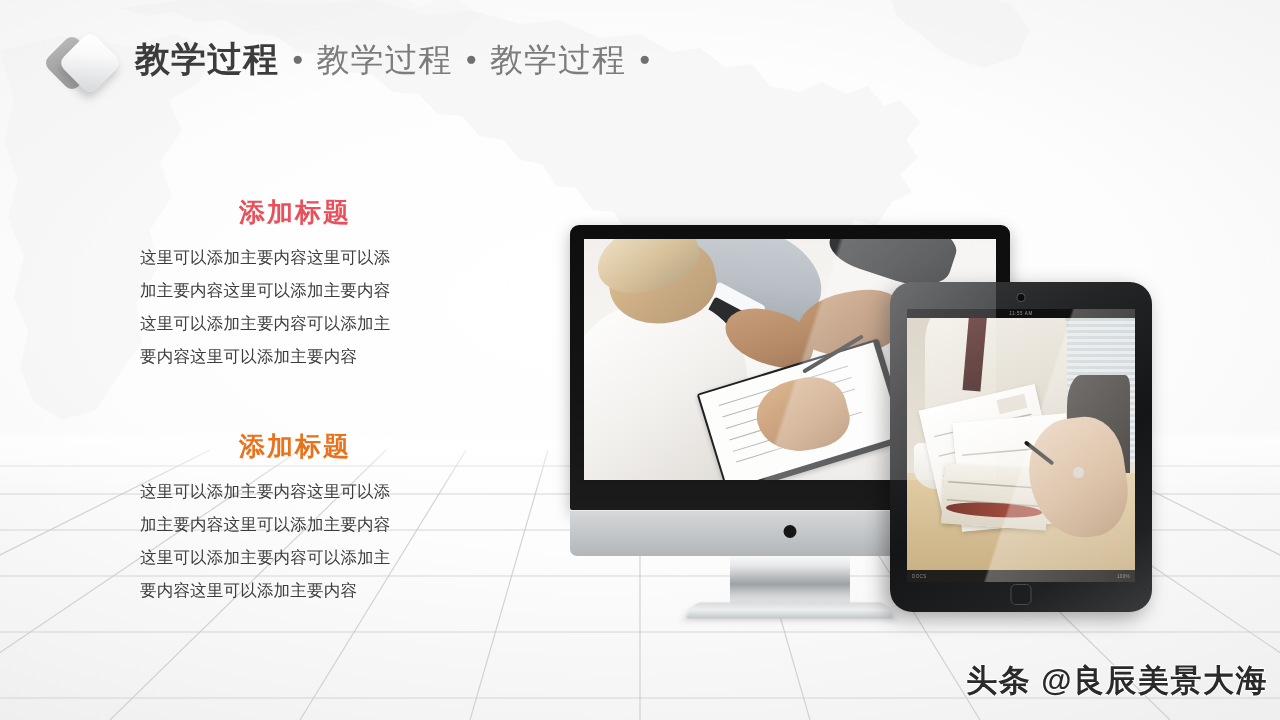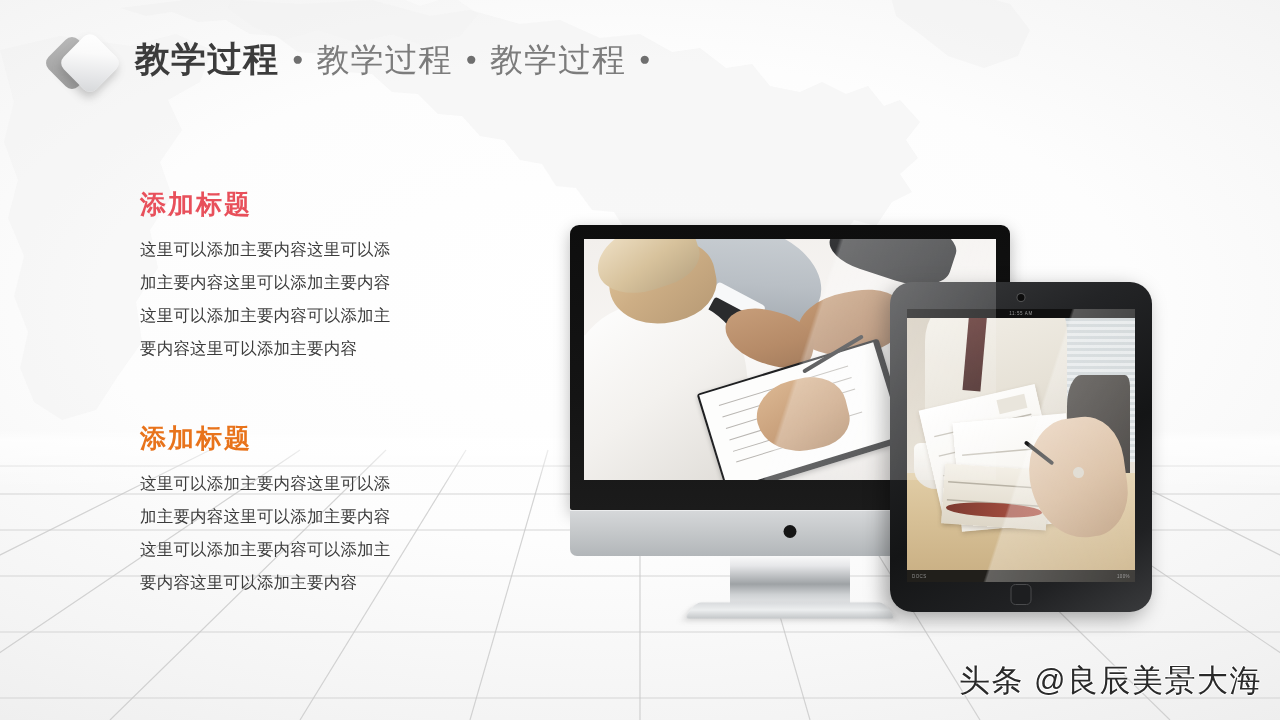--- a/index.html
+++ b/index.html
@@ -111,23 +111,23 @@
     position: absolute;
     left: 140px;
     width: 310px;
   }
   .block-1 { top: 182px; }
   .block-2 { top: 416px; }
 
   .block-title {
     font-size: 26px;
     font-weight: bold;
-    text-align: left;
+    text-align: center;
     letter-spacing: 2px;
-    margin: 8px 0 14px 0;
+    margin: 16px 0 14px 0;
     line-height: 1.1;
   }
   .block-body {
     font-size: 16.5px;
     color: #3b3b3b;
     line-height: 33px;
     text-align: left;
     letter-spacing: 0.2px;
   }
   .block-body div { white-space: nowrap; }
@@ -446,23 +446,23 @@
   .pd-pen {
     position: absolute; right: 34%; top: 52%; width: 16%; height: 4px;
     background: linear-gradient(90deg, #141414 0%, #3a3a3a 100%);
     border-radius: 2px;
     transform: rotate(38deg);
   }
 
   
   .watermark {
     position: absolute;
-    right: 18px; bottom: 18px;
+    right: 12px; bottom: 18px;
     font-size: 31px;
-    font-weight: normal;
+    font-weight: bold;
     color: #2a2a2a;
     letter-spacing: 1.5px;
     text-shadow:
       1px 0 0 #ffffff, -1px 0 0 #ffffff,
       0 1px 0 #ffffff, 0 -1px 0 #ffffff;
     white-space: nowrap;
   }
 </style>
 </head>
 <body>

